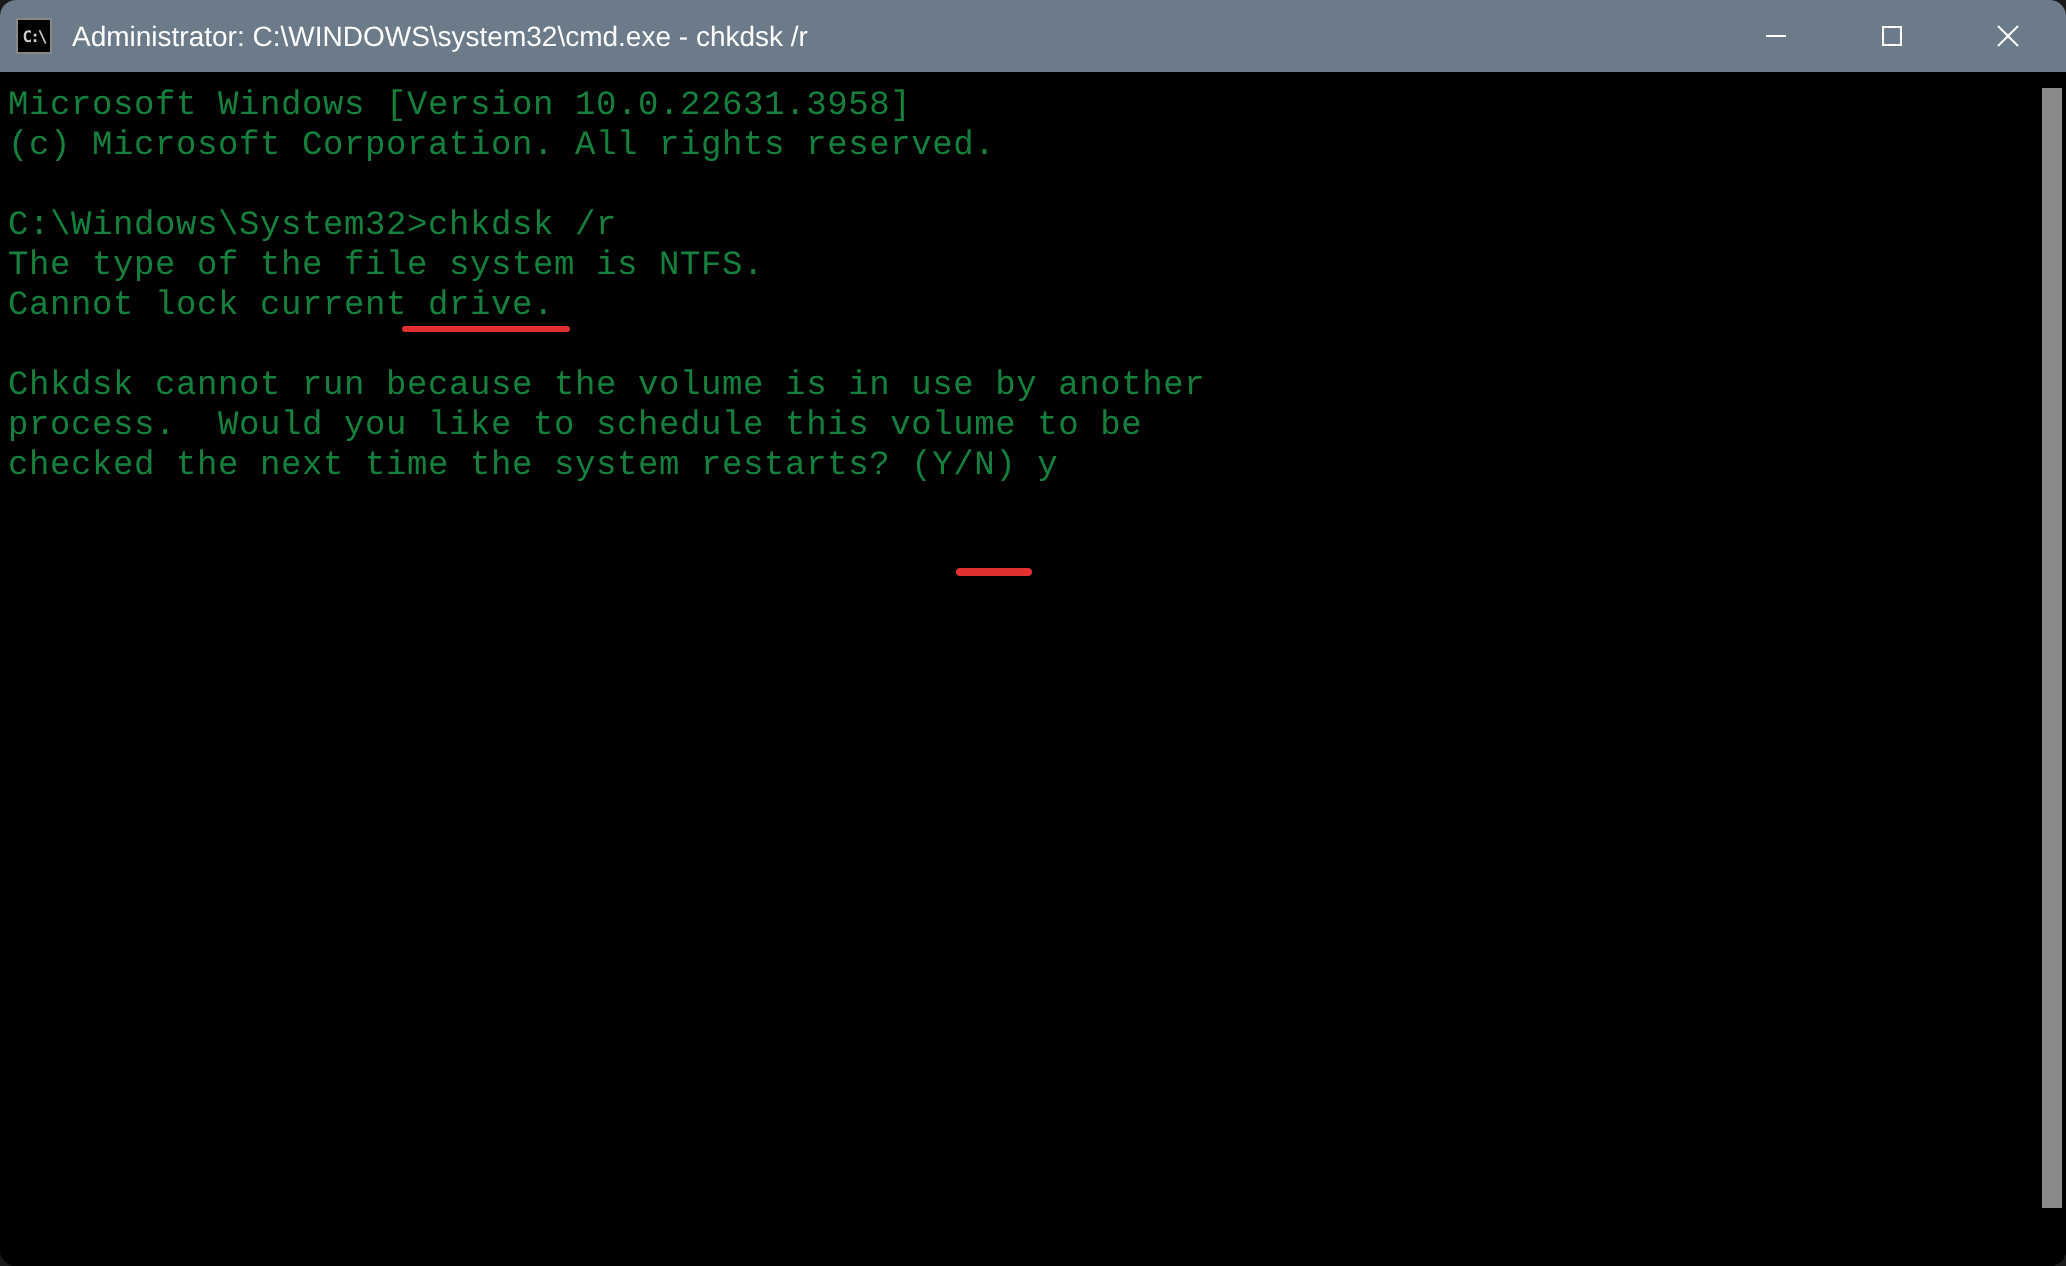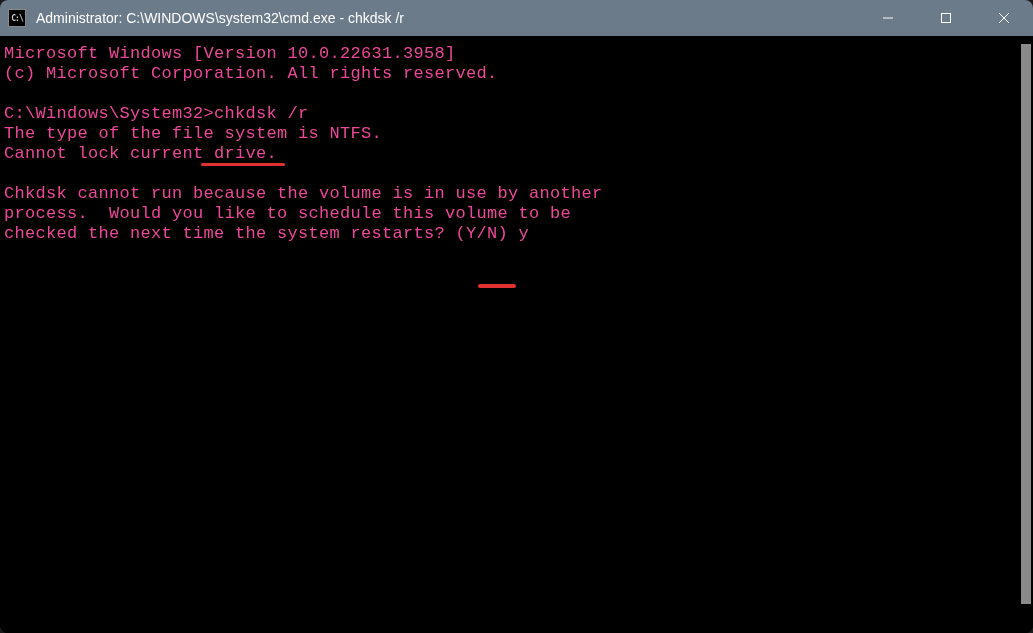--- a/index.html
+++ b/index.html
@@ -73,21 +73,21 @@
       flex: 1;
       background: #000;
       position: relative;
       overflow: hidden;
     }
     .terminal-content {
       padding: 8px 4px;
       font-family: 'Consolas', 'Courier New', monospace;
       font-size: 17px;
       line-height: 20px;
-      color: #ec4899;
+      color: #15803d;
       white-space: pre;
       letter-spacing: 0.3px;
     }
     .terminal-content span {
       display: inline;
     }
     .underline1 {
       position: absolute;
       height: 3px;
       background: #e03030;

